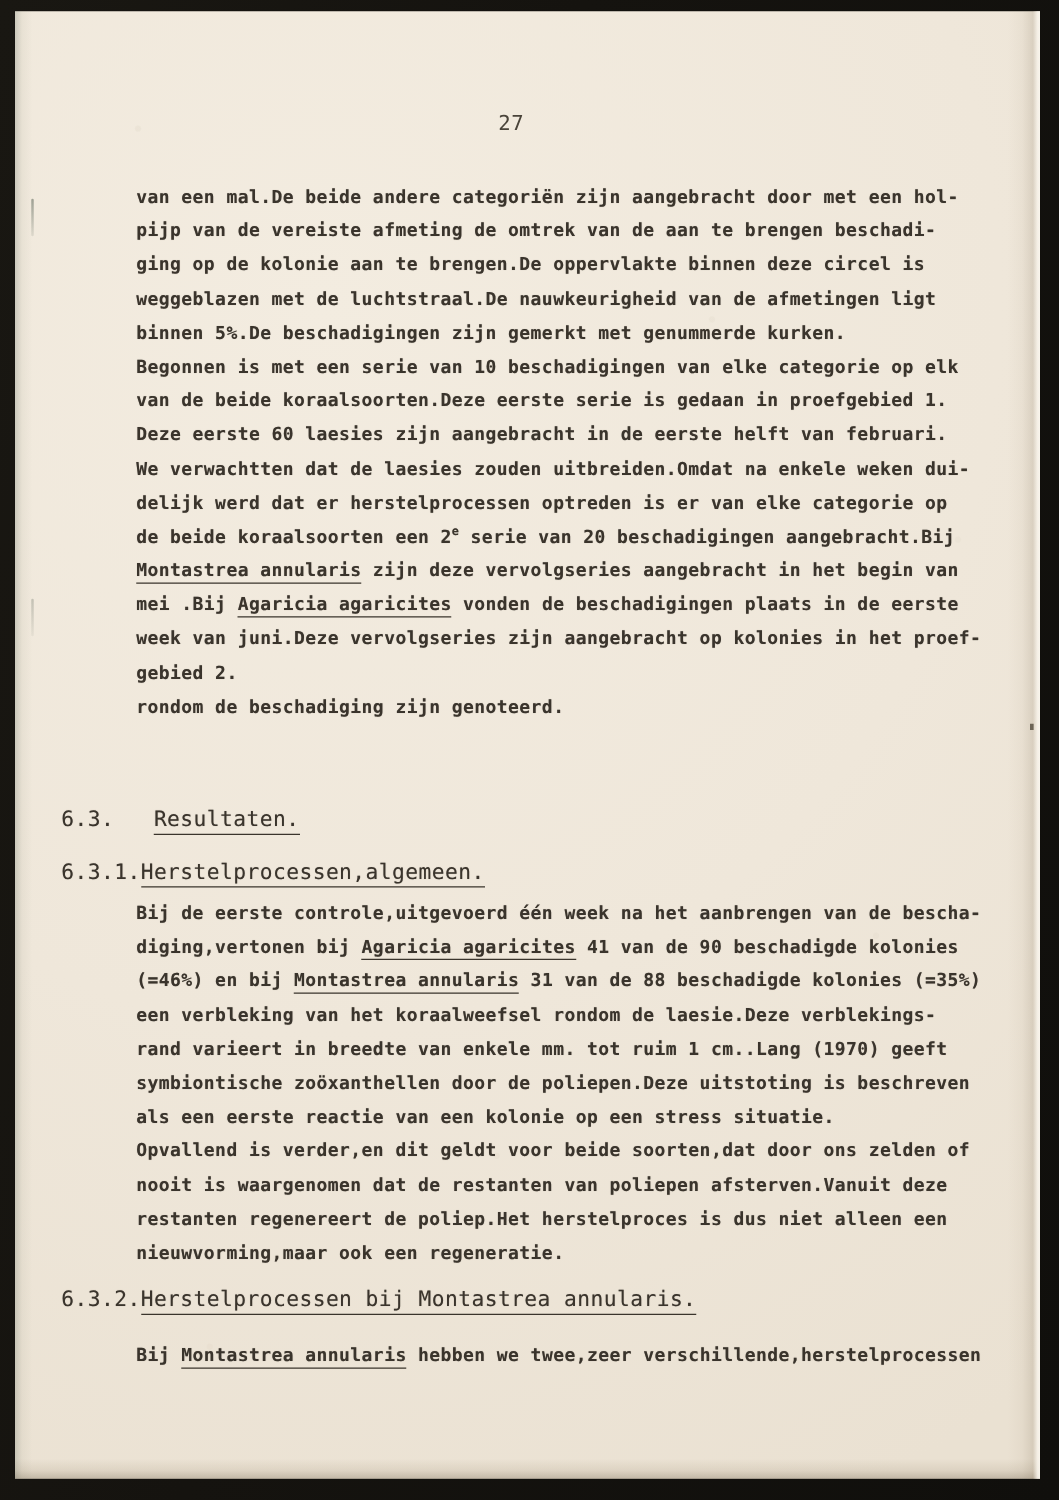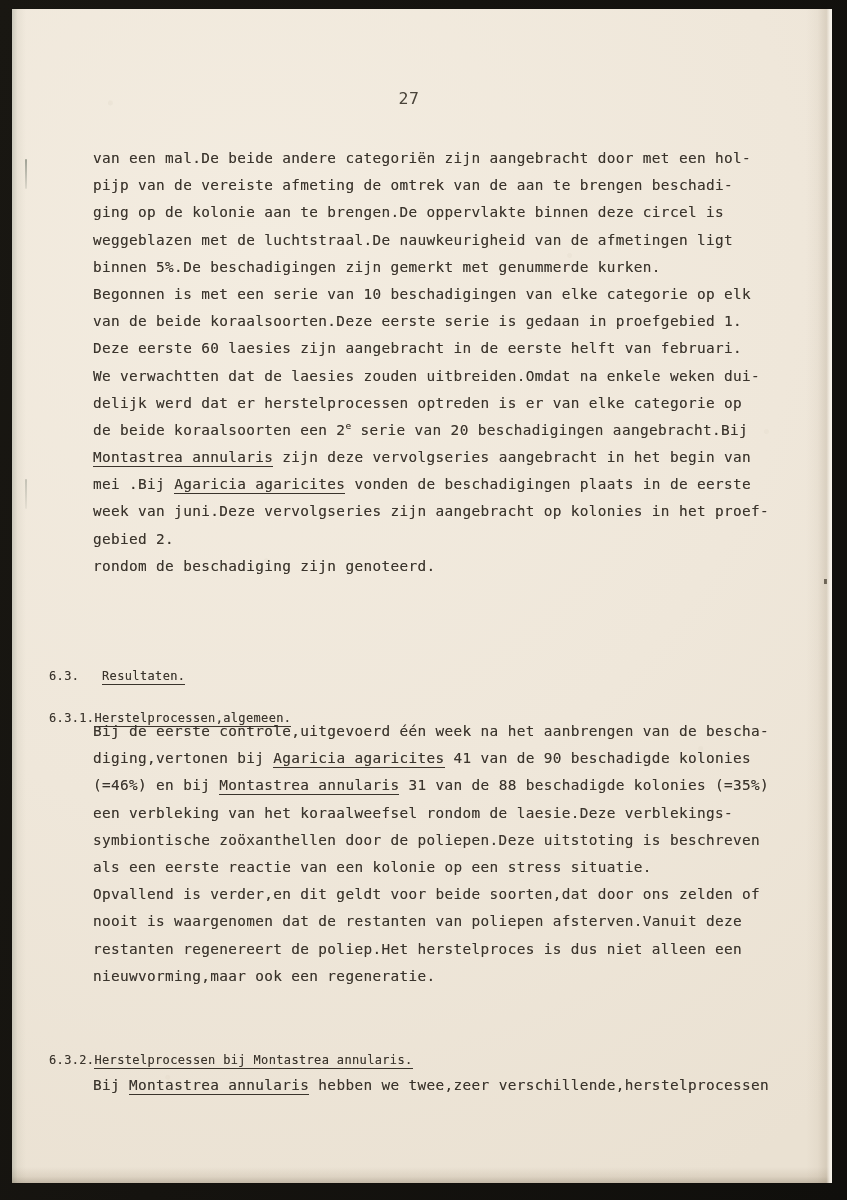--- a/index.html
+++ b/index.html
@@ -101,48 +101,48 @@
     left: 0;
     width: 794px;
     text-align: center;
     font-size: 16.5px;
     letter-spacing: .5px;
     color: #4a443a;
   }
 
   .body-block {
     position: absolute;
-    left: 81px;          
+    left: 97px;          
     top: 136px;
     width: 700px;
+    font-weight: bold;
   }
 
   .ln {
     font-size: 14.4px;
     line-height: 27.2px;
     height: 27.2px;
     white-space: pre;
     letter-spacing: .35px;
     color: #3a342c;
     text-shadow: 0 0 .6px rgba(58,52,44,.45);
   }
 
   
   .heading-row {
     position: absolute;
     left: 37px;
     width: 760px;
-    font-size: 12px;
+    font-size: 17px;
     line-height: 27.2px;
     height: 27.2px;
     white-space: pre;
     letter-spacing: .35px;
     color: #3a342c;
     text-shadow: 0 0 .6px rgba(58,52,44,.45);
-    margin-top: 20px;
   }
 
   u.tw {
     text-decoration: none;
     border-bottom: 1.3px solid #3a342c;
     padding-bottom: 1px;
   }
   sup.tw {
     font-size: 9.5px;
     vertical-align: super;
@@ -211,20 +211,21 @@
       <div class="heading-row" style="top:676px;"><span>6.3.1.</span><u class="tw">Herstelprocessen,algemeen.</u></div>
 
       <div class="body-block" style="top:709px;">
         <div class="ln">Bij de eerste controle,uitgevoerd één week na het aanbrengen van de bescha-</div>
 
         <div class="ln"><span>diging,vertonen bij </span><u class="tw">Agaricia agaricites</u><span> 41 van de 90 beschadigde kolonies</span></div>
 
         <div class="ln"><span>(=46%) en bij </span><u class="tw">Montastrea annularis</u><span> 31 van de 88 beschadigde kolonies (=35%)</span></div>
 
         <div class="ln">een verbleking van het koraalweefsel rondom de laesie.Deze verblekings-</div>
+        <div class="ln">rand varieert in breedte van enkele mm. tot ruim 1 cm..Lang (1970) geeft</div>
         <div class="ln">symbiontische zoöxanthellen door de poliepen.Deze uitstoting is beschreven</div>
         <div class="ln">als een eerste reactie van een kolonie op een stress situatie.</div>
 
         <div class="ln">Opvallend is verder,en dit geldt voor beide soorten,dat door ons zelden of</div>
         <div class="ln">nooit is waargenomen dat de restanten van poliepen afsterven.Vanuit deze</div>
         <div class="ln">restanten regenereert de poliep.Het herstelproces is dus niet alleen een</div>
         <div class="ln">nieuwvorming,maar ook een regeneratie.</div>
       </div>
 
       <div class="heading-row" style="top:1018px;"><span>6.3.2.</span><u class="tw">Herstelprocessen bij Montastrea annularis.</u></div>

